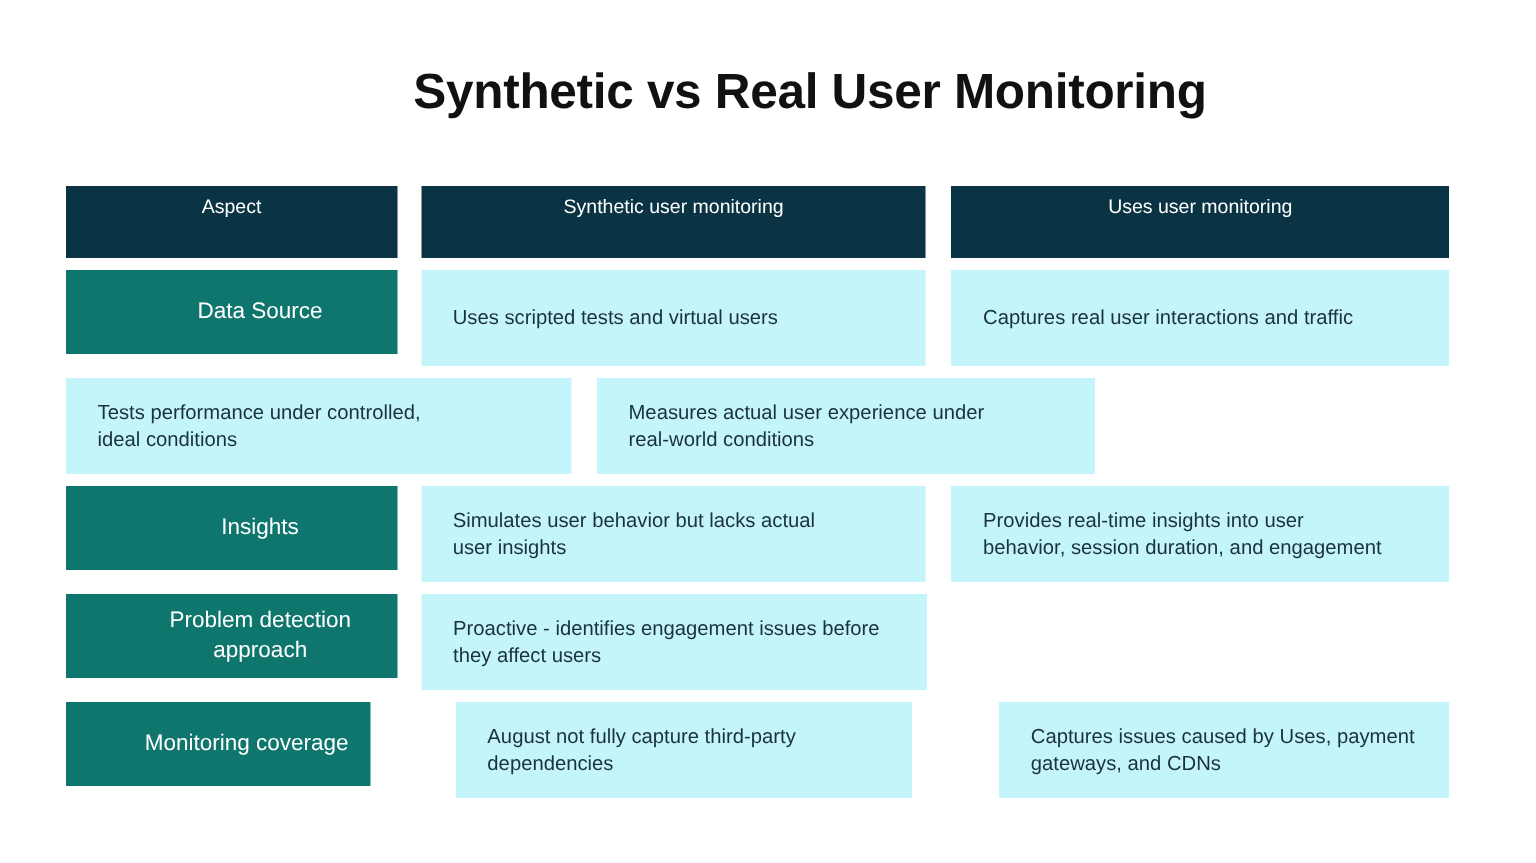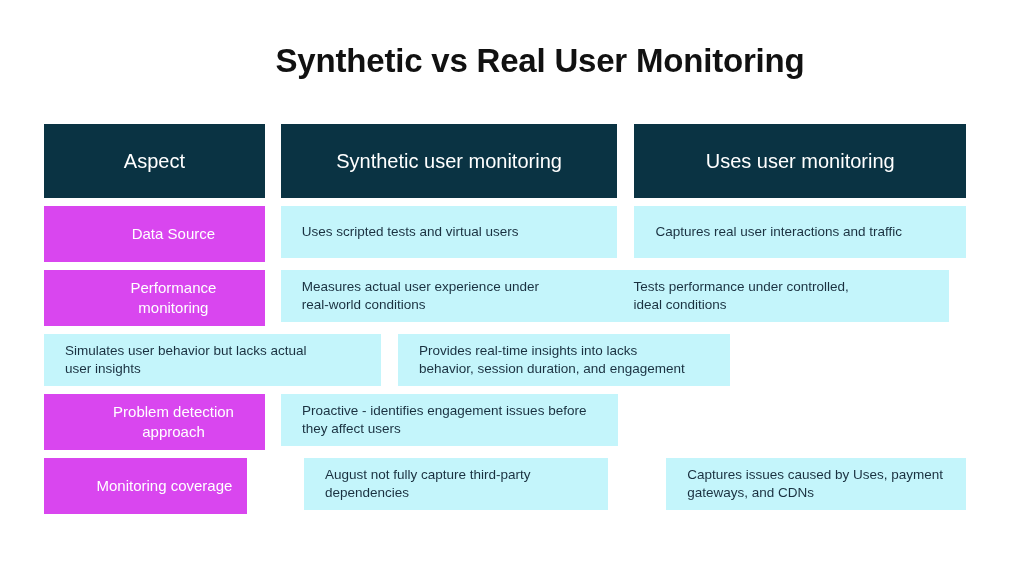--- a/index.html
+++ b/index.html
@@ -68,48 +68,48 @@
     padding: 6px 21px;
   }
   .col-real {
     width: 332px;
     padding: 6px 21px;
   }
 
   
   .row-header .cell {
     background: #0A3343;
-    height: 74px;
+    height: 48px;
     color: #ffffff;
-    font-size: 20px;
+    font-size: 13px;
     font-weight: normal;
-    justify-content: center;
+    justify-content: flex-start;
   }
   .row-header .col-synthetic,
   .row-header .col-real {
     align-items: center;
     text-align: center;
   }
 
   
   .row-body .col-aspect {
-    background: #d946ef;
+    background: #0f766e;
     color: #ffffff;
     font-size: 15px;
     line-height: 20px;
     height: 56px;
     padding-left: 48px;
   }
   .row-body .col-synthetic,
   .row-body .col-real {
     background: #C4F5FB;
     color: #1A3140;
     font-size: 13.5px;
     line-height: 18px;
-    height: 52px;
+    height: 64px;
     text-align: left;
     align-items: flex-start;
   }
   .cell-text {
     display: block;
     white-space: pre-line;
   }
 </style>
 </head>
 <body>
@@ -138,41 +138,40 @@
       </div>
       <div class="cell col-synthetic">
         <span class="cell-text">Uses scripted tests and virtual users</span>
       </div>
       <div class="cell col-real">
         <span class="cell-text">Captures real user interactions and traffic</span>
       </div>
     </div>
 
     <div class="row row-body">
-      <div class="cell col-aspect">
-        <span class="cell-text">Performance
-monitoring</span>
+      <div class="cell col-synthetic">
+        <span class="cell-text">Tests performance under controlled,
+ideal conditions</span>
       </div>
       <div class="cell col-real">
         <span class="cell-text">Measures actual user experience under
 real-world conditions</span>
       </div>
-      <div class="cell col-synthetic">
-        <span class="cell-text">Tests performance under controlled,
-ideal conditions</span>
-      </div>
-    </div>
-
-    <div class="row row-body">
+    </div>
+
+    <div class="row row-body">
+      <div class="cell col-aspect">
+        <span class="cell-text">Insights</span>
+      </div>
       <div class="cell col-synthetic">
         <span class="cell-text">Simulates user behavior but lacks actual
 user insights</span>
       </div>
       <div class="cell col-real">
-        <span class="cell-text">Provides real-time insights into lacks
+        <span class="cell-text">Provides real-time insights into user
 behavior, session duration, and engagement</span>
       </div>
     </div>
 
     <div class="row row-body">
       <div class="cell col-aspect">
         <span class="cell-text">Problem detection
 approach</span>
       </div>
       <div class="cell col-synthetic">

